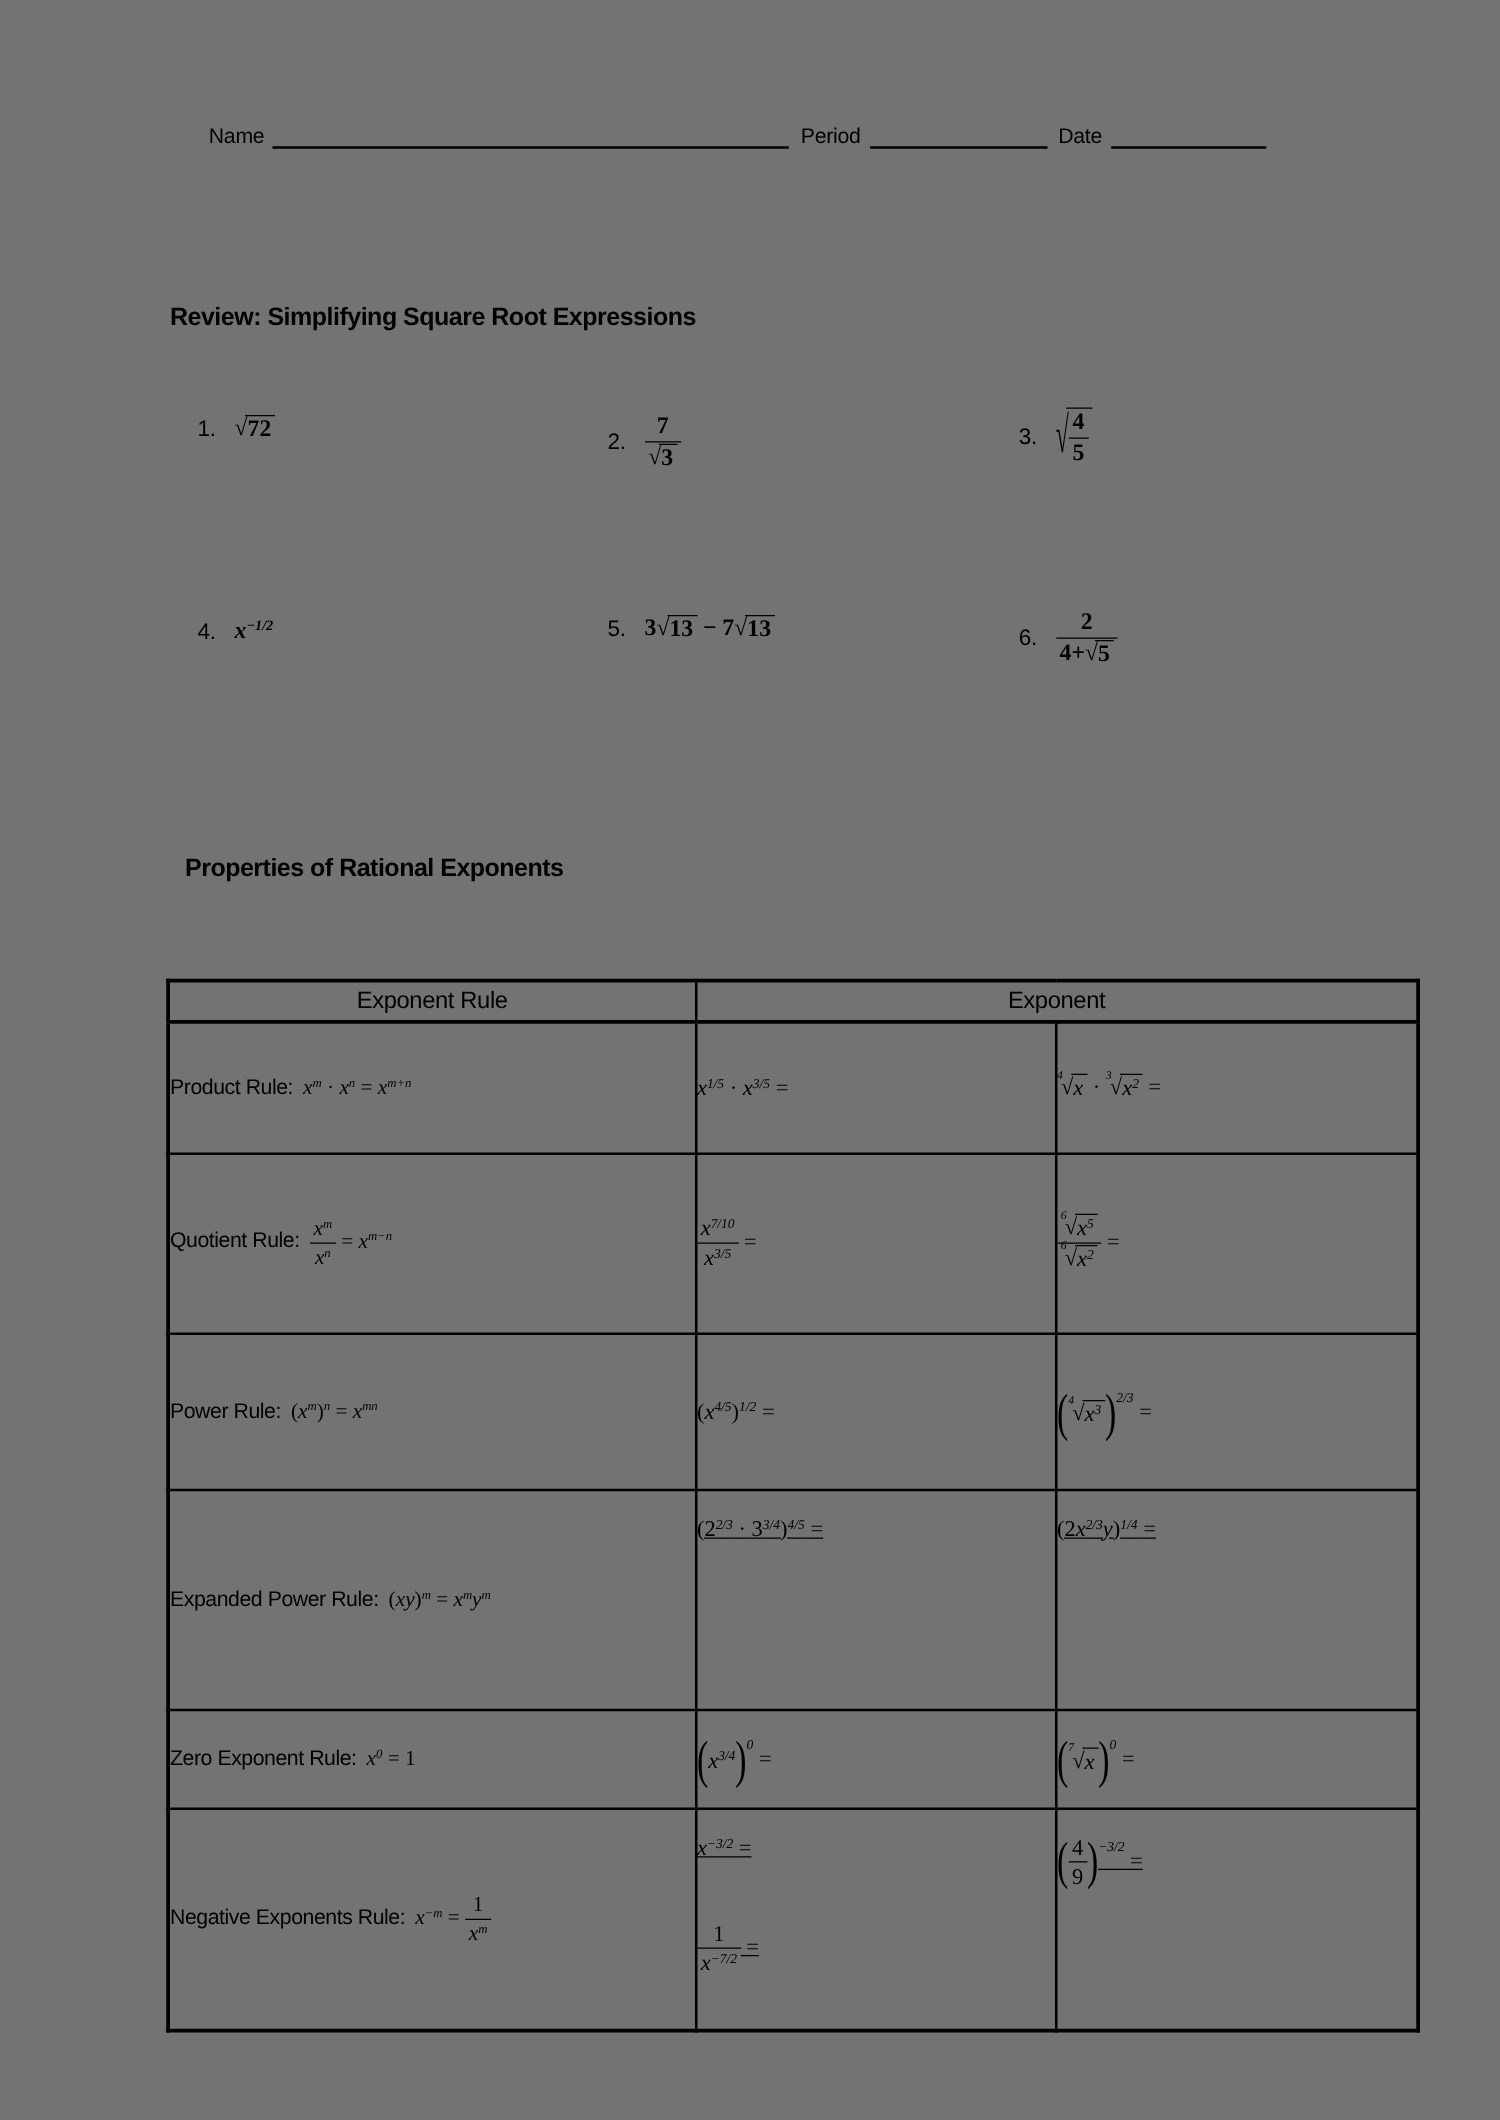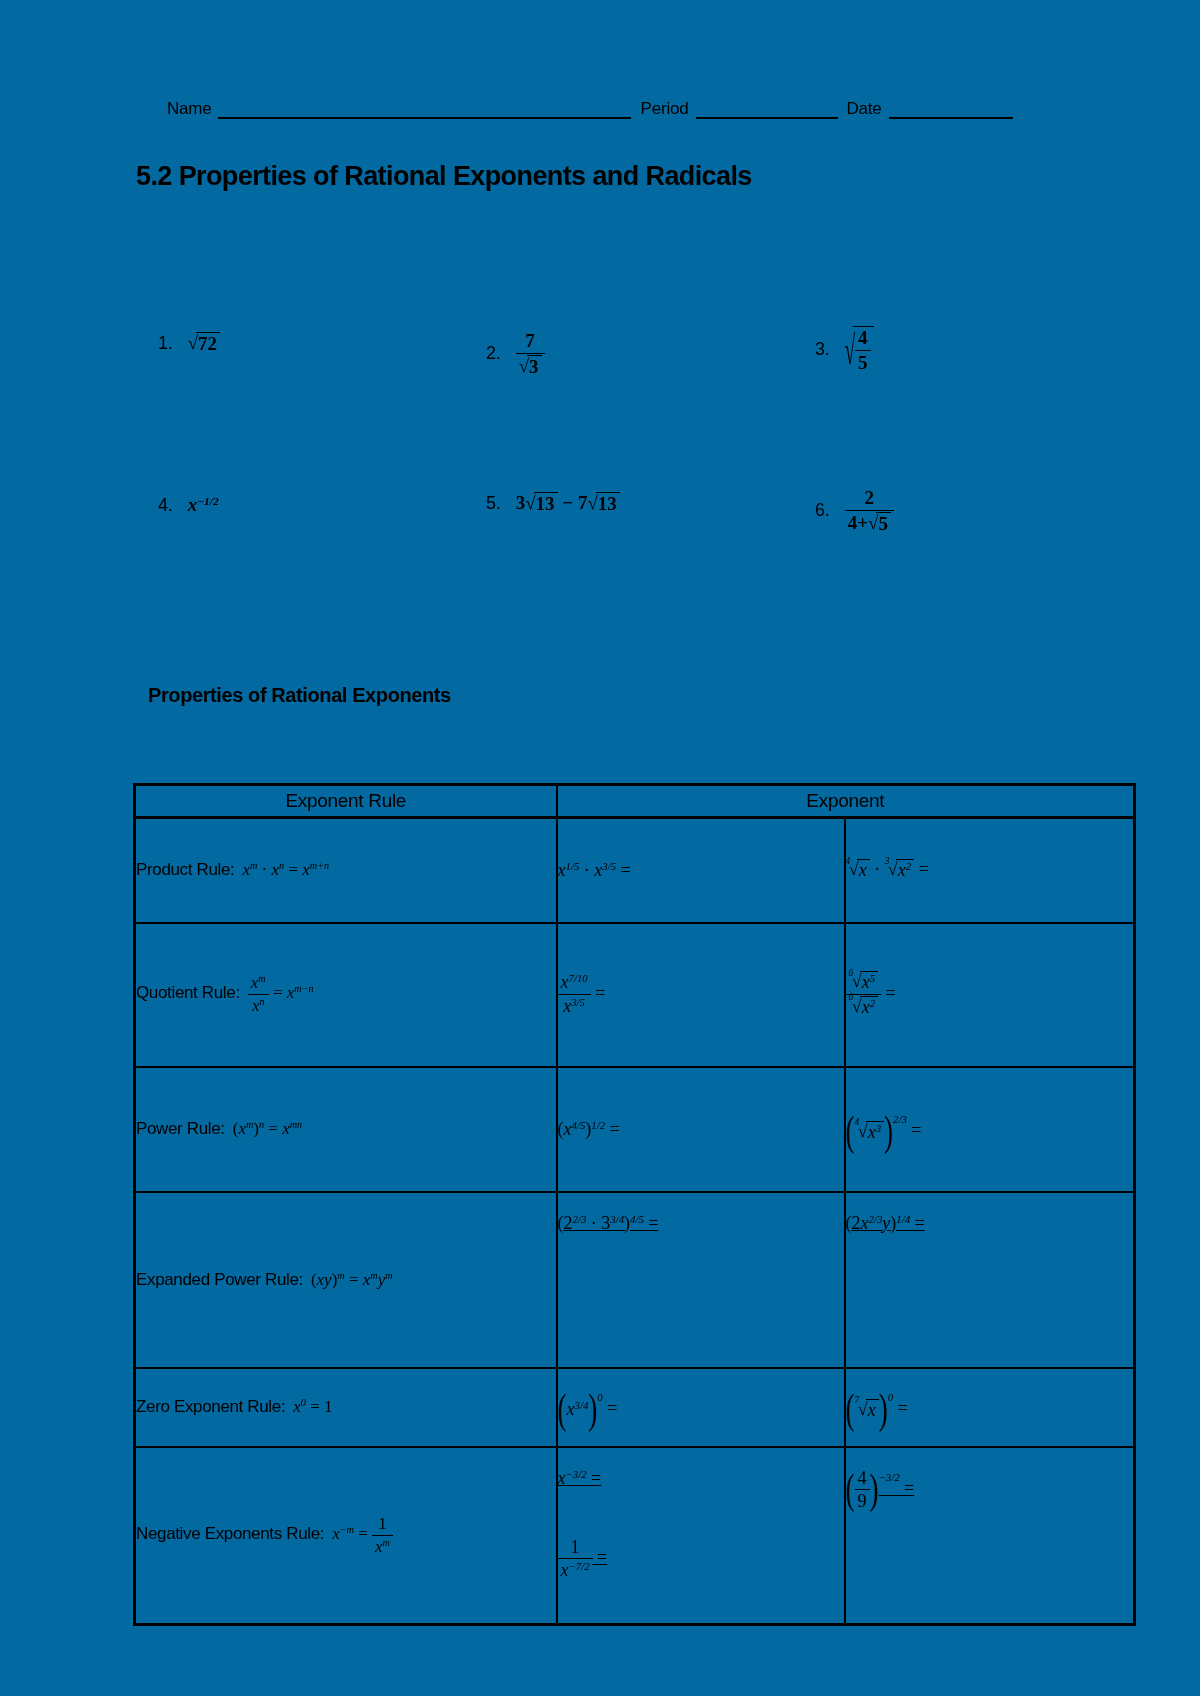--- a/index.html
+++ b/index.html
@@ -1,18 +1,18 @@
 <!DOCTYPE html>
 <html><head>
 <meta charset="utf-8">
 <style>
   html,body{margin:0;padding:0;background:#fff;}
   body{width:1200px;height:1696px;position:relative;overflow:hidden;
        font-family:"Liberation Sans",sans-serif;color:#000;letter-spacing:-0.2px;}
-  .page{position:absolute;inset:0;background:#0369a1;}
+  .page{position:absolute;inset:0;background:#737373;}
 
   
   .topline{position:absolute;left:167px;top:100px;display:flex;align-items:flex-end;font-size:17px;}
   .topline .lbl{line-height:1;padding-bottom:2px;}
   .blank{border-bottom:2px solid #000;height:16px;display:inline-block;}
   .b-name{width:413px;margin:0 10px 0 6px;}
   .b-period{width:142px;margin:0 9px 0 7px;}
   .b-date{width:124px;margin-left:7px;}
 
   
@@ -69,22 +69,22 @@
 
   <div class="topline">
     <span class="lbl">Name</span>
     <span class="blank b-name"></span>
     <span class="lbl">Period</span>
     <span class="blank b-period"></span>
     <span class="lbl">Date</span>
     <span class="blank b-date"></span>
   </div>
 
-  <h1 class="title">5.2 Properties of Rational Exponents and Radicals</h1>
-
+
+  <h2 class="h-review">Review: Simplifying Square Root Expressions</h2>
 
 
   <div class="problem p1">
     <span class="pnum">1.</span>
     <span class="math bmath"><span class="mroot">
           <span class="rsign">√</span>
           <span class="rbar"><span>72</span></span>
         </span></span>
   </div>
   <div class="problem p2">

